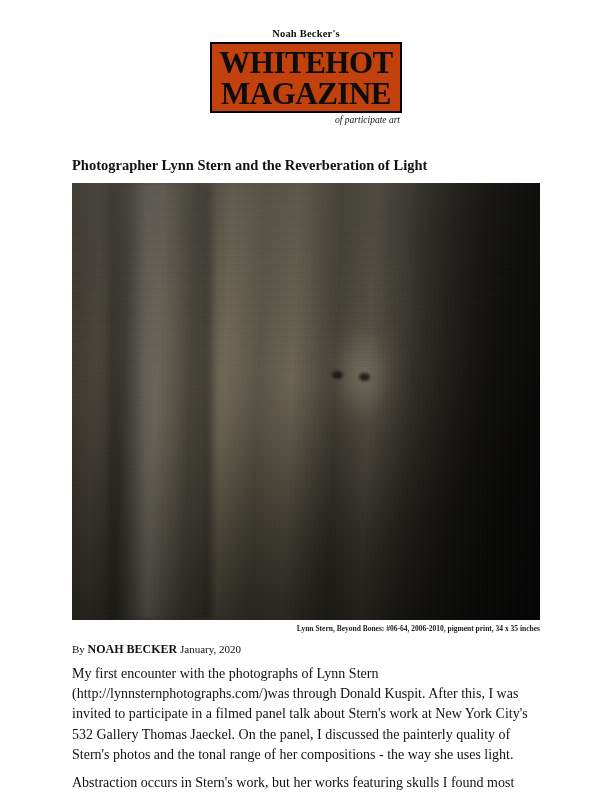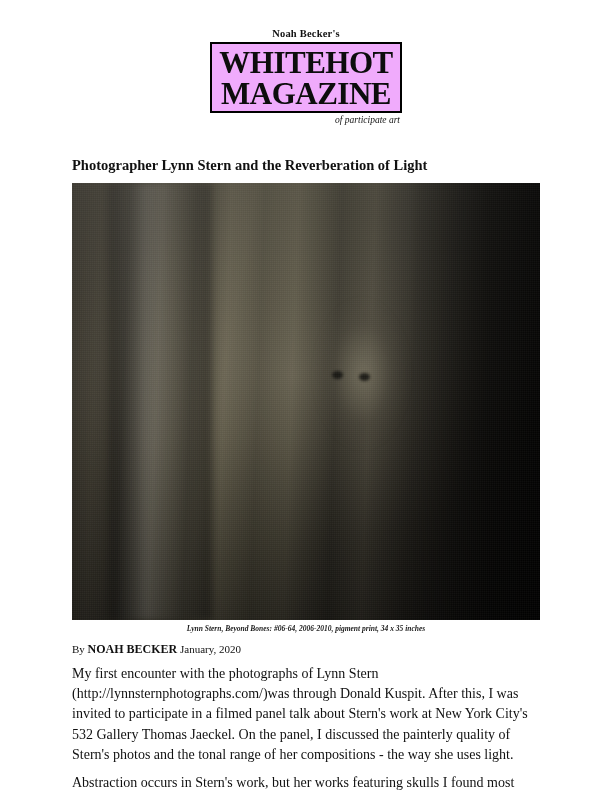--- a/index.html
+++ b/index.html
@@ -37,21 +37,21 @@
     font-family: "Liberation Serif", serif;
     font-weight: bold;
     font-size: 10.5px;
     letter-spacing: 0.2px;
     text-align: center;
     color: #111;
     margin-bottom: 3px;
   }
   .logo-box {
     border: 2px solid #000;
-    background: #f0abfc;
+    background: #c2410c;
     padding: 4px 5px 2px 5px;
   }
   .logo-line {
     font-family: "Liberation Serif", serif;
     font-weight: bold;
     font-size: 31px;
     line-height: 0.96;
     letter-spacing: -0.5px;
     text-align: center;
     color: #0d0d0d;
@@ -161,24 +161,23 @@
     background: linear-gradient(90deg, rgba(0,0,0,0.0) 0%, rgba(0,0,0,0.55) 60%, rgba(0,0,0,0.72) 100%);
   }
   .ph-grain {
     background-image:
       repeating-linear-gradient(0deg, rgba(255,255,255,0.035) 0px, rgba(255,255,255,0.035) 1px, rgba(0,0,0,0.035) 1px, rgba(0,0,0,0.035) 2px),
       repeating-linear-gradient(90deg, rgba(255,255,255,0.03) 0px, rgba(255,255,255,0.03) 1px, rgba(0,0,0,0.03) 1px, rgba(0,0,0,0.03) 2px);
     opacity: 0.55;
   }
   .caption {
     font-family: "Liberation Serif", serif;
-    font-style: italic;
     font-weight: bold;
     font-size: 7.5px;
-    text-align: center;
+    text-align: right;
     color: #1b1b1b;
     margin-top: 4px;
   }
 
   .byline {
     margin-top: 9px;
     font-size: 11px;
     color: #111;
   }
   .byline .author {

